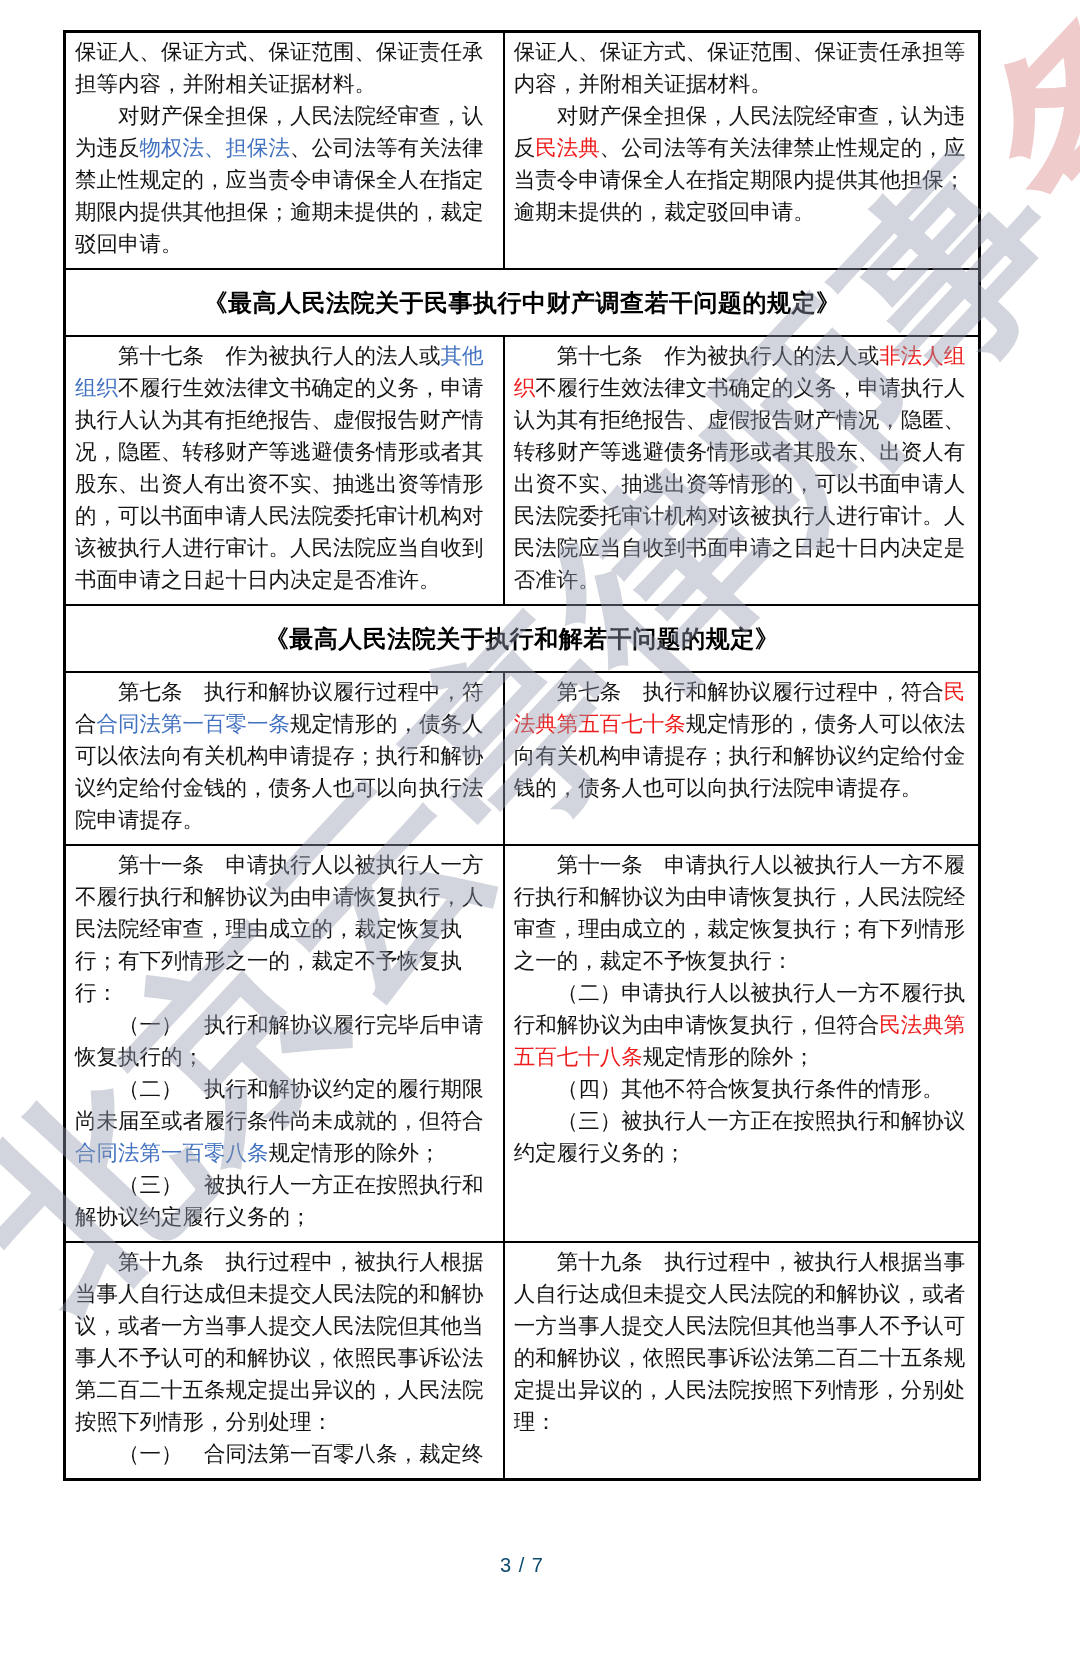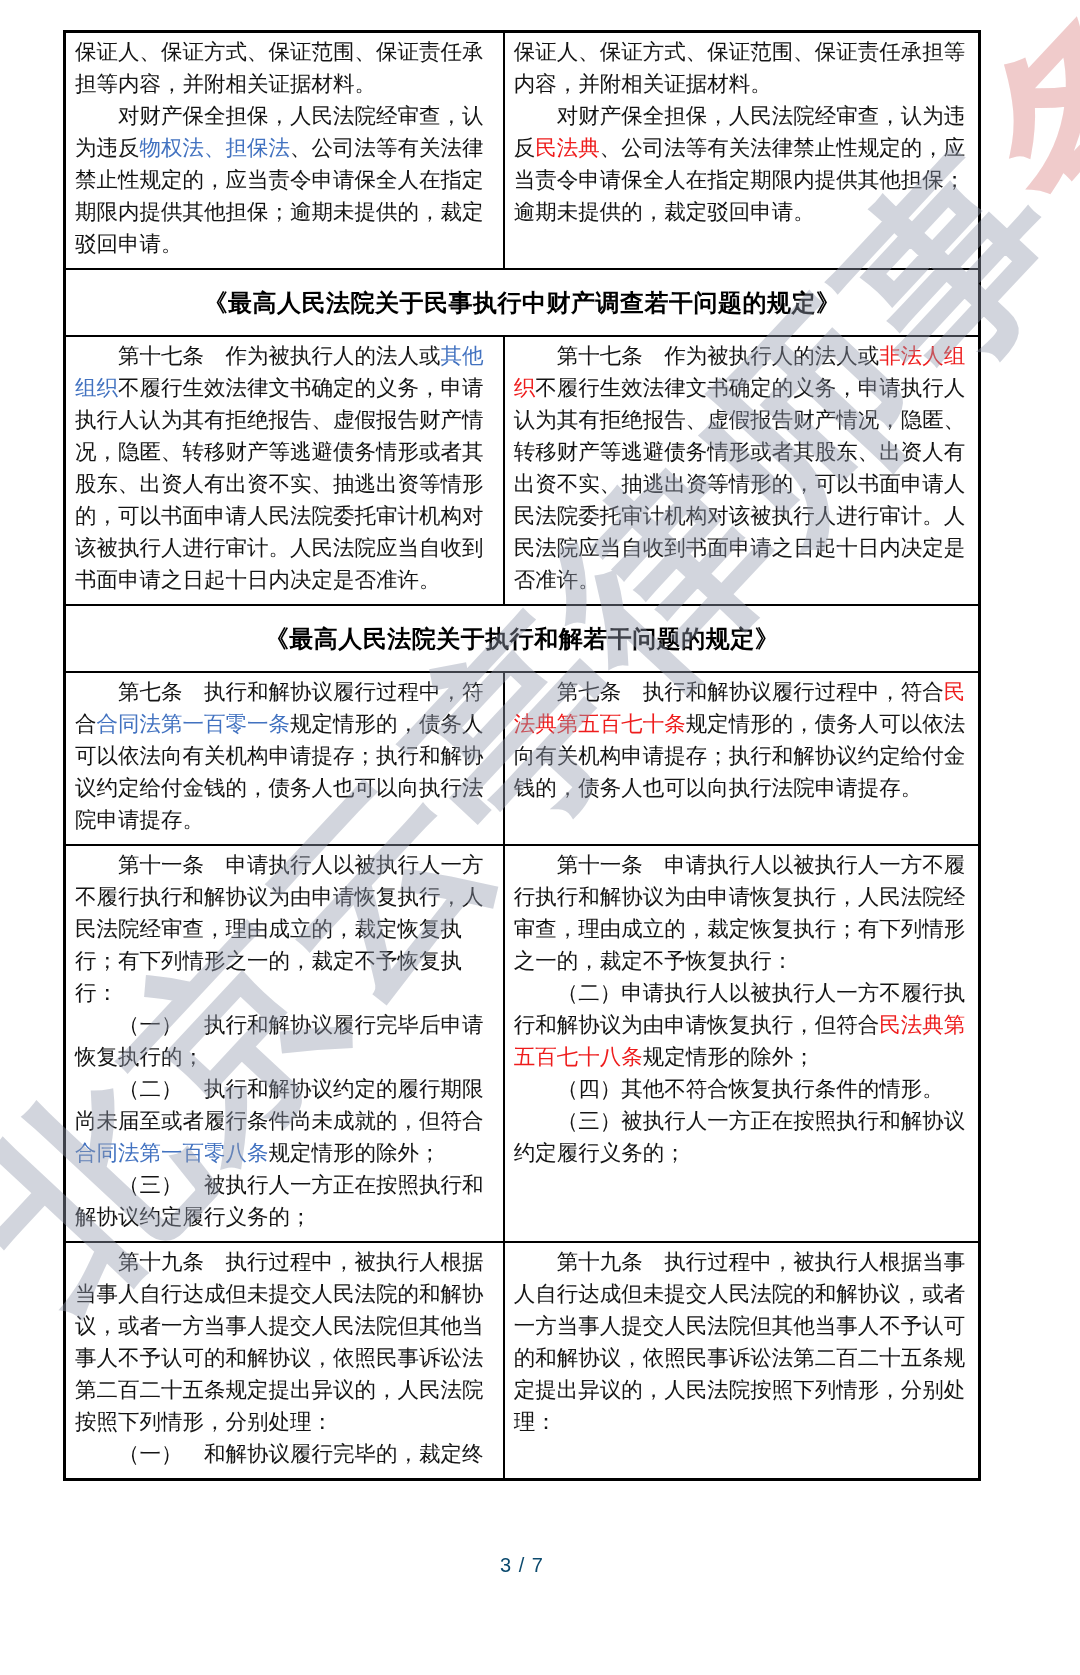--- a/index.html
+++ b/index.html
@@ -118,21 +118,21 @@
         <div class="cell right">
           <p class="para indent"><span>第十一条　申请执行人以被执行人一方不履行执行和解协议为由申请恢复执行，人民法院经审查，理由成立的，裁定恢复执行；有下列情形之一的，裁定不予恢复执行：</span></p>
           <p class="para indent"><span>（二）申请执行人以被执行人一方不履行执行和解协议为由申请恢复执行，但符合</span><span class="red">民法典第五百七十八条</span><span>规定情形的除外；</span></p>
           <p class="para indent"><span>（四）其他不符合恢复执行条件的情形。</span></p>
           <p class="para indent"><span>（三）被执行人一方正在按照执行和解协议约定履行义务的；</span></p>
         </div>
       </div>
       <div class="row pair-row">
         <div class="cell left">
           <p class="para indent"><span>第十九条　执行过程中，被执行人根据当事人自行达成但未提交人民法院的和解协议，或者一方当事人提交人民法院但其他当事人不予认可的和解协议，依照民事诉讼法第二百二十五条规定提出异议的，人民法院按照下列情形，分别处理：</span></p>
-          <p class="para indent"><span>（一）　和解协议履行完毕的，裁定终</span></p>
+          <p class="para indent"><span>（一）　合同法第一百零八条，裁定终</span></p>
         </div>
         <div class="cell right">
           <p class="para indent"><span>第十九条　执行过程中，被执行人根据当事人自行达成但未提交人民法院的和解协议，或者一方当事人提交人民法院但其他当事人不予认可的和解协议，依照民事诉讼法第二百二十五条规定提出异议的，人民法院按照下列情形，分别处理：</span></p>
         </div>
       </div>
     </div>
 
   <div class="watermark">
     <span class="wm-gray">北京云亭律师事</span><span class="wm-pink">务所</span>
   </div>

